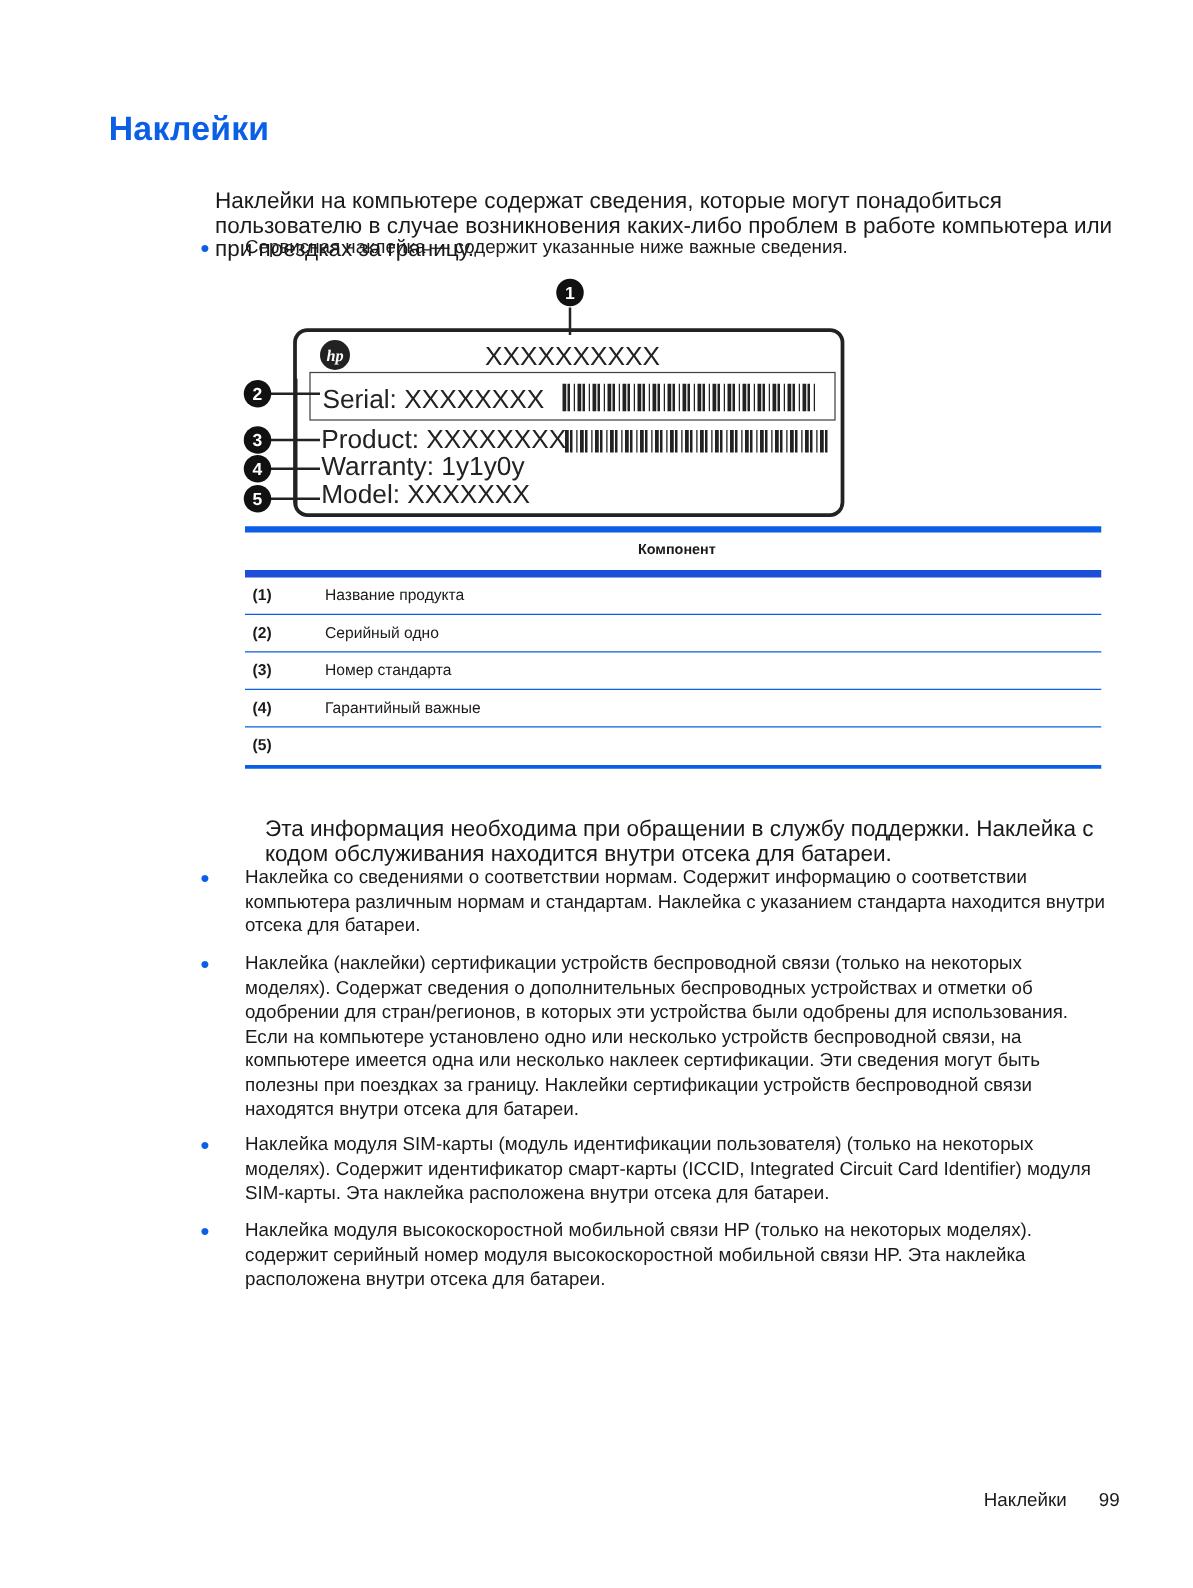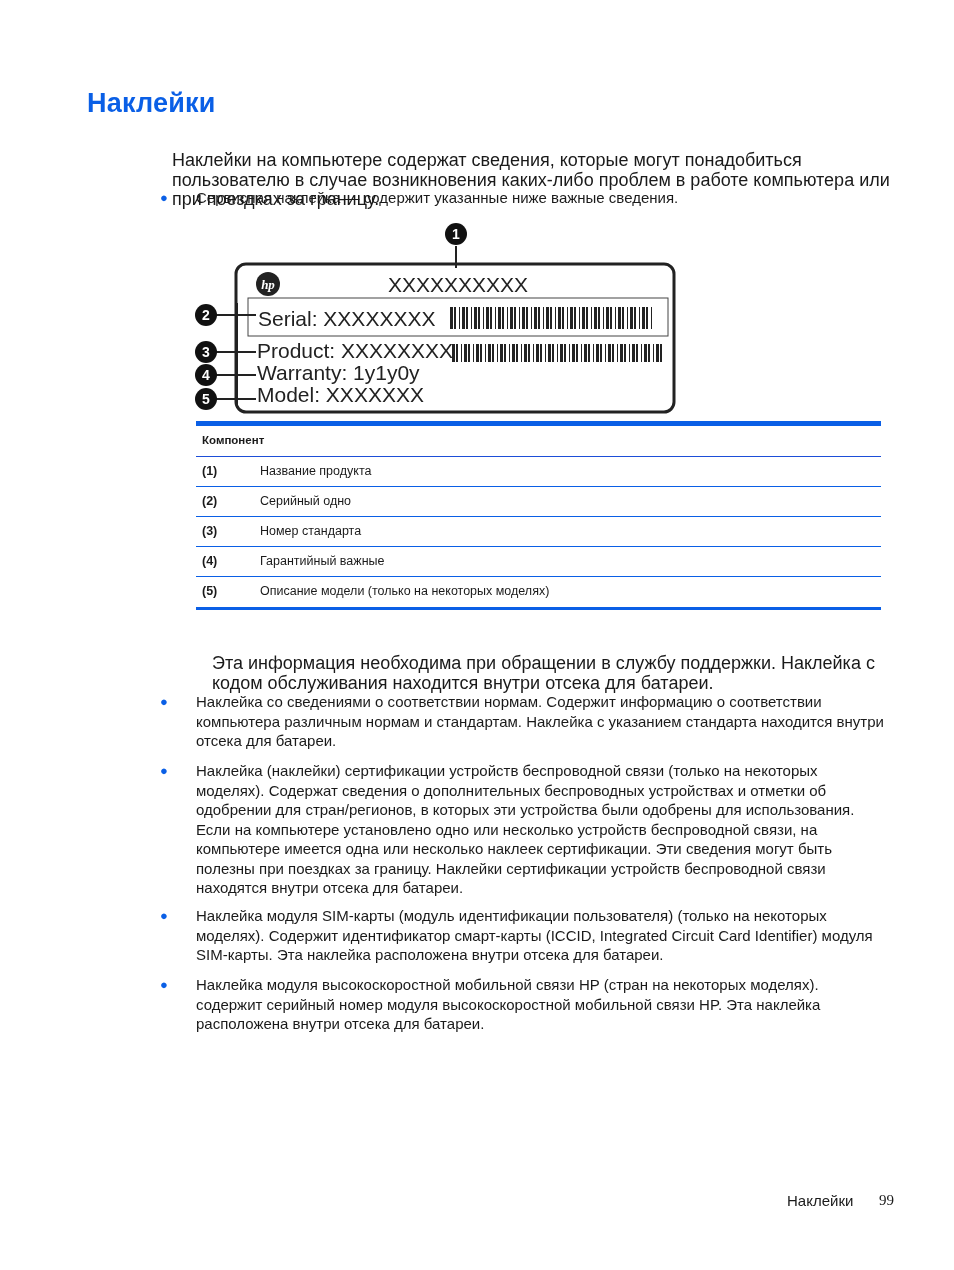--- a/index.html
+++ b/index.html
@@ -8,22 +8,22 @@
     .title { position: absolute; left: 87px; top: 88px; margin: 0;
              font-size: 27px; font-weight: bold; color: #0a5fe6; letter-spacing: 0.2px; }
     .para { position: absolute; font-size: 18px; line-height: 19.5px; margin: 12px; }
     .intro { left: 160px; top: 139px; width: 730px; }
     .bullet { position: absolute; left: 160px; width: 730px; font-size: 15px; line-height: 19.5px; }
     .bullet .dot { position: absolute; left: 0; top: 0; color: #0a5fe6; font-size: 13px; }
     .bullet .txt { position: absolute; left: 36px; width: 690px; }
     .label-figure { position: absolute; left: 190px; top: 218px; width: 500px; height: 200px; }
     .comp-table { position: absolute; left: 196px; top: 421px; width: 685px;
                   border-top: 5px solid #0a5fe6; border-bottom: 3px solid #0a5fe6; }
-    .comp-table .hdr { height: 30px; border-bottom: 1px solid #1d4ed8; font-size: 11.5px;
-                       font-weight: bold; line-height: 28px; padding-left: 6px; }
+    .comp-table .hdr { height: 30px; border-bottom: 6px solid #1d4ed8; font-size: 11.5px;
+                       font-weight: bold; line-height: 28px; padding-left: 6px; text-align: center; }
     .comp-table .row { height: 29px; border-bottom: 1px solid #0a5fe6; font-size: 12.5px; line-height: 29px; position: relative; }
     .comp-table .row:last-child { border-bottom: none; height: 30px; }
     .comp-table .num { position: absolute; left: 6px; font-weight: bold; }
     .comp-table .desc { position: absolute; left: 64px; }
     .footer { position: absolute; top: 1192px; font-size: 15px; }
   </style>
 </head>
 <body>
 
 <h1 class="title">Наклейки</h1>
@@ -199,21 +199,20 @@
   <div class="row">
     <span class="num">(3)</span>
     <span class="desc">Номер стандарта</span>
   </div>
   <div class="row">
     <span class="num">(4)</span>
     <span class="desc">Гарантийный важные</span>
   </div>
   <div class="row">
     <span class="num">(5)</span>
-    <span class="desc">Описание модели (только на некоторых моделях)</span>
   </div>
 </div>
 
 <p class="para" style="left:200px; top:642px; width:690px;">Эта информация необходима при обращении в службу поддержки. Наклейка с кодом обслуживания находится внутри отсека для батареи.</p>
 
 <div class="bullet" style="top:692px;">
   <span class="dot">●</span>
   <span class="txt">Наклейка со сведениями о соответствии нормам. Содержит информацию о соответствии компьютера различным нормам и стандартам. Наклейка с указанием стандарта находится внутри отсека для батареи.</span>
 </div>
 
@@ -222,17 +221,17 @@
   <span class="txt">Наклейка (наклейки) сертификации устройств беспроводной связи (только на некоторых моделях). Содержат сведения о дополнительных беспроводных устройствах и отметки об одобрении для стран/регионов, в которых эти устройства были одобрены для использования. Если на компьютере установлено одно или несколько устройств беспроводной связи, на компьютере имеется одна или несколько наклеек сертификации. Эти сведения могут быть полезны при поездках за границу. Наклейки сертификации устройств беспроводной связи находятся внутри отсека для батареи.</span>
 </div>
 
 <div class="bullet" style="top:906px;">
   <span class="dot">●</span>
   <span class="txt">Наклейка модуля SIM-карты (модуль идентификации пользователя) (только на некоторых моделях). Содержит идентификатор смарт-карты (ICCID, Integrated Circuit Card Identifier) модуля SIM-карты. Эта наклейка расположена внутри отсека для батареи.</span>
 </div>
 
 <div class="bullet" style="top:975px;">
   <span class="dot">●</span>
-  <span class="txt">Наклейка модуля высокоскоростной мобильной связи HP (стран на некоторых моделях). содержит серийный номер модуля высокоскоростной мобильной связи HP. Эта наклейка расположена внутри отсека для батареи.</span>
+  <span class="txt">Наклейка модуля высокоскоростной мобильной связи HP (только на некоторых моделях). содержит серийный номер модуля высокоскоростной мобильной связи HP. Эта наклейка расположена внутри отсека для батареи.</span>
 </div>
 
 <span class="footer" style="left:787px;">Наклейки</span>
-<span class="footer" style="left:879px;font-family:Liberation Serif, serif;">99</span>
+<span class="footer" style="left:879px;">99</span>
 
 </body></html>

